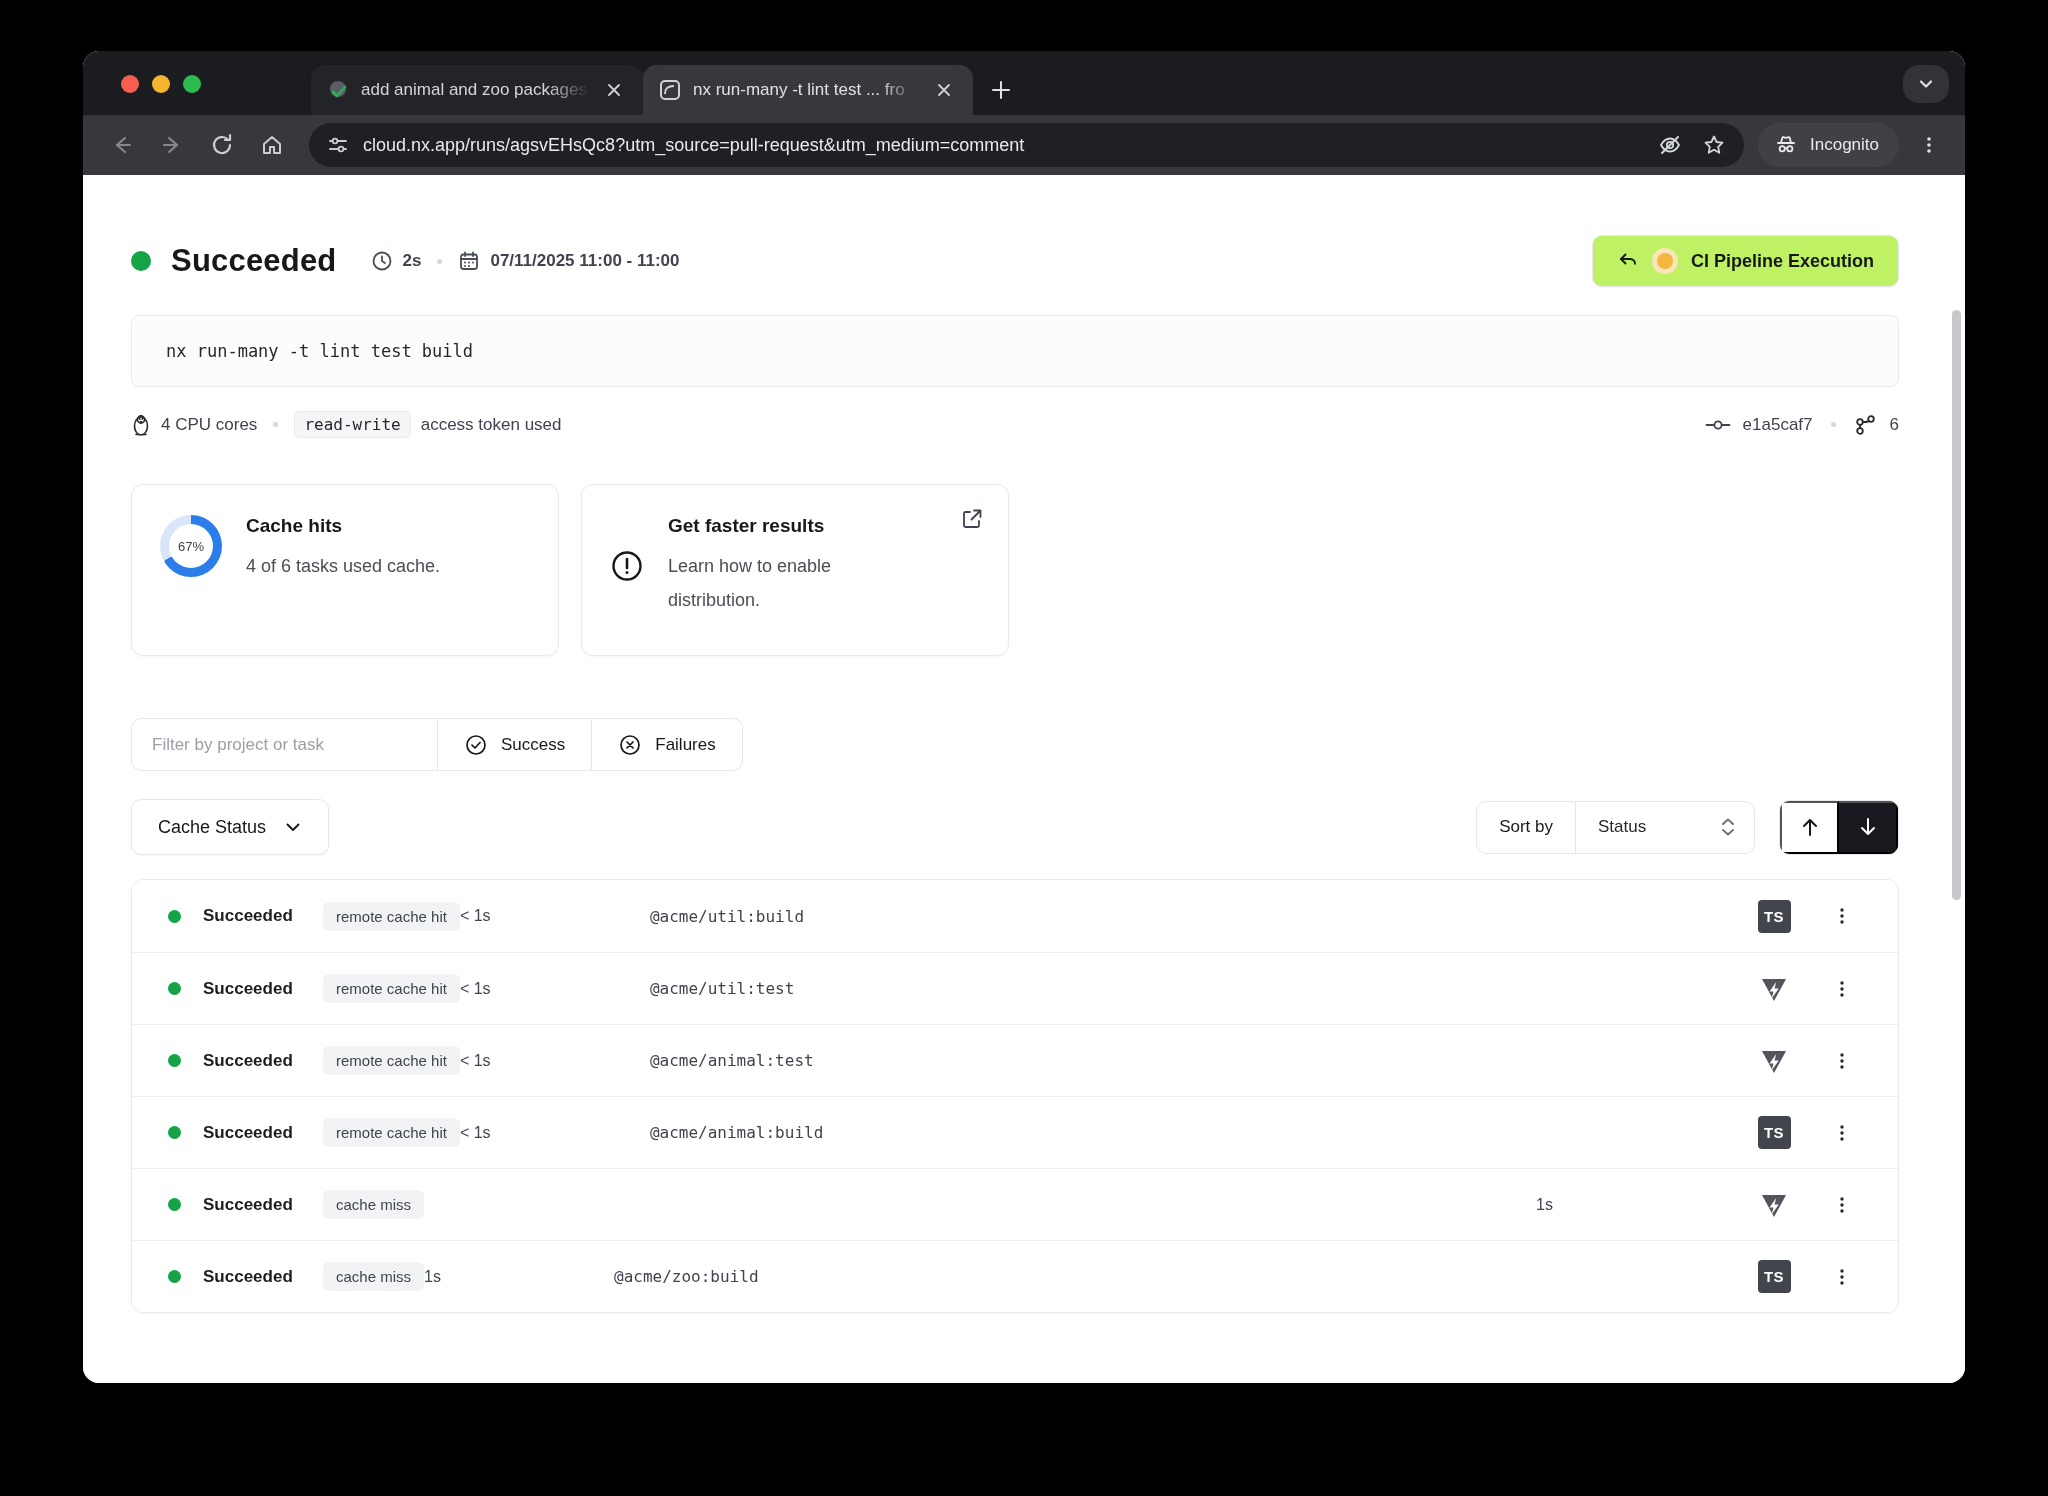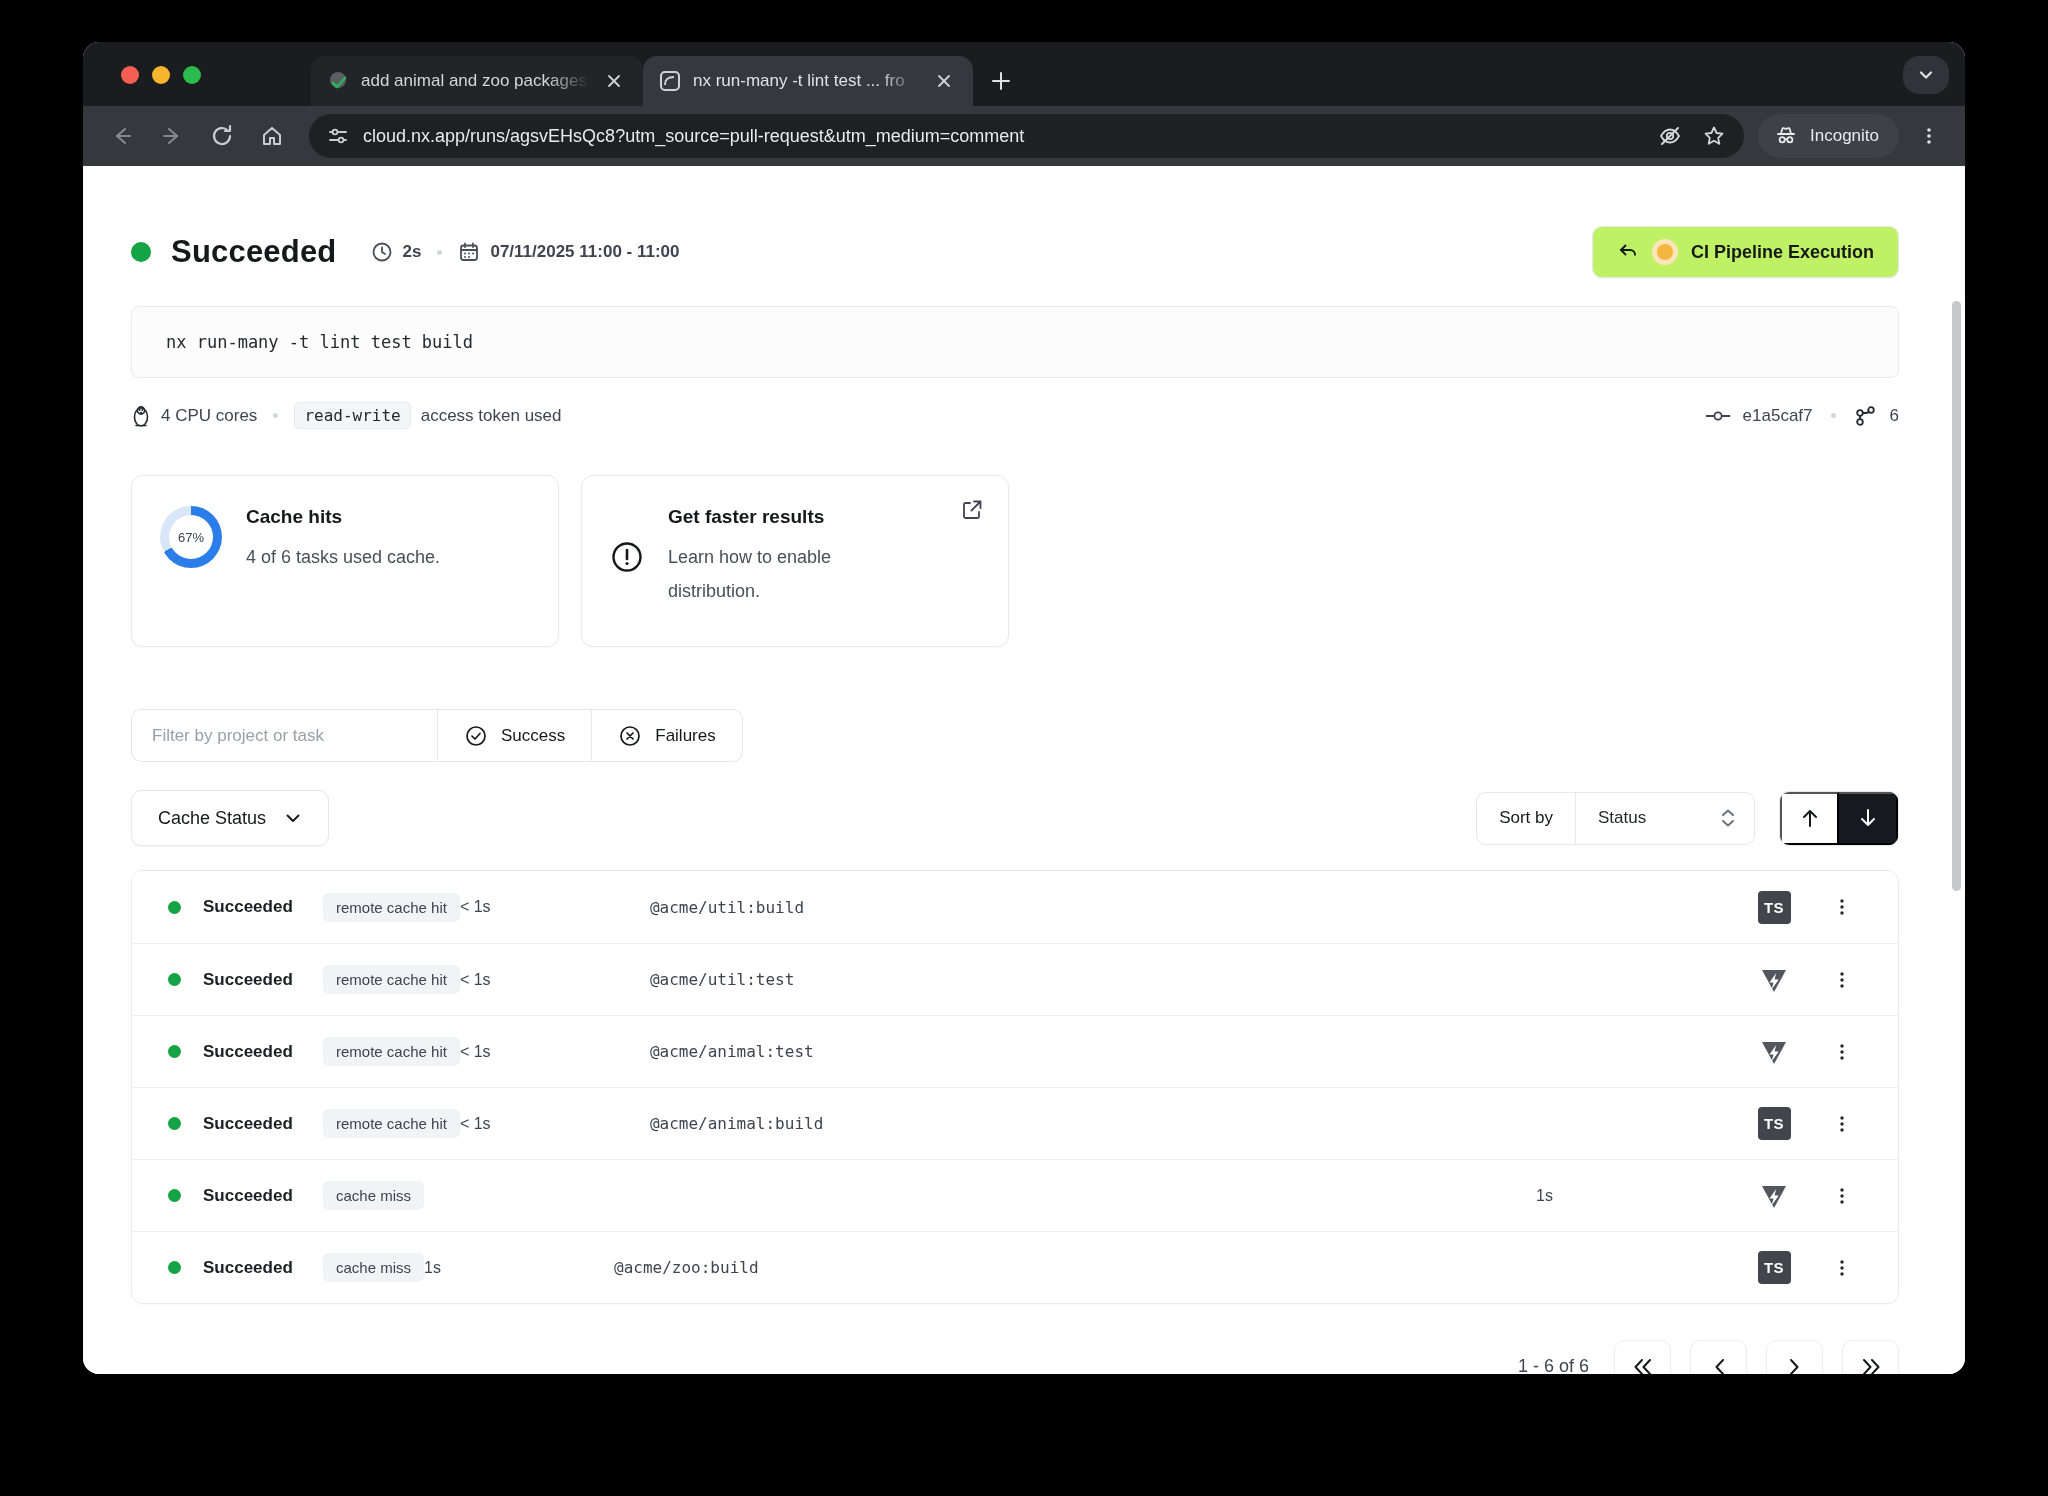--- a/index.html
+++ b/index.html
@@ -1,19 +1,19 @@
 <!DOCTYPE html>
 <html><head>
 <meta charset="utf-8">
 <style>
   * { margin:0; padding:0; box-sizing:border-box; }
   html,body { width:2048px; height:1496px; background:#000; font-family:"Liberation Sans", sans-serif; }
   svg { display:block; }
 
-  .window { position:absolute; left:83px; top:42px; width:1882px; height:1332px;
+  .window { position:absolute; left:83px; top:51px; width:1882px; height:1332px;
     border-radius:16px; overflow:hidden; background:#fff; box-shadow:0 24px 80px rgba(0,0,0,.65); }
 
   
   .tabstrip { height:64px; background:#1b1c20; display:flex; align-items:flex-end; position:relative; padding:0 0 0 228px; }
   .traffic { position:absolute; left:38px; top:24px; display:flex; gap:13px; }
   .light { width:18px; height:18px; border-radius:50%; }
   .light.red{ background:#f55e51; } .light.yellow{ background:#f5b52e; } .light.green{ background:#2cbb4e; }
   .tab { height:50px; display:flex; align-items:center; gap:12px; padding:0 16px 0 16px; border-radius:14px 14px 0 0; max-width:420px; }
   .tab.inactive { background:#232428; width:332px; }
   .tab.active { background:#36383d; width:330px; }
@@ -533,38 +533,15 @@
           <svg width="20" height="20" viewBox="0 0 20 20">
               <circle cx="10" cy="4" r="1.7" fill="currentColor"></circle>
               <circle cx="10" cy="10" r="1.7" fill="currentColor"></circle>
               <circle cx="10" cy="16" r="1.7" fill="currentColor"></circle>
             </svg>
         </span>
       </div>
 
     </div>
 
-    <div class="pagination">
-      <span class="page-label">1 - 6 of 6</span>
-      <button class="page-btn">
-        <svg width="24" height="22" viewBox="0 0 24 22">
-            <path d="M11 4 L4.5 11 L11 18 M19 4 L12.5 11 L19 18" stroke="currentColor" stroke-width="2" fill="none" stroke-linecap="round" stroke-linejoin="round"></path>
-          </svg>
-      </button>
-      <button class="page-btn">
-        <svg width="14" height="22" viewBox="0 0 14 22">
-            <path d="M11 4 L4.5 11 L11 18" stroke="currentColor" stroke-width="2" fill="none" stroke-linecap="round" stroke-linejoin="round"></path>
-          </svg>
-      </button>
-      <button class="page-btn">
-        <svg width="14" height="22" viewBox="0 0 14 22">
-            <path d="M3 4 L9.5 11 L3 18" stroke="currentColor" stroke-width="2" fill="none" stroke-linecap="round" stroke-linejoin="round"></path>
-          </svg>
-      </button>
-      <button class="page-btn">
-        <svg width="24" height="22" viewBox="0 0 24 22">
-            <path d="M5 4 L11.5 11 L5 18 M13 4 L19.5 11 L13 18" stroke="currentColor" stroke-width="2" fill="none" stroke-linecap="round" stroke-linejoin="round"></path>
-          </svg>
-      </button>
-    </div>
 
   </div>
 </div>
 
 </body></html>

